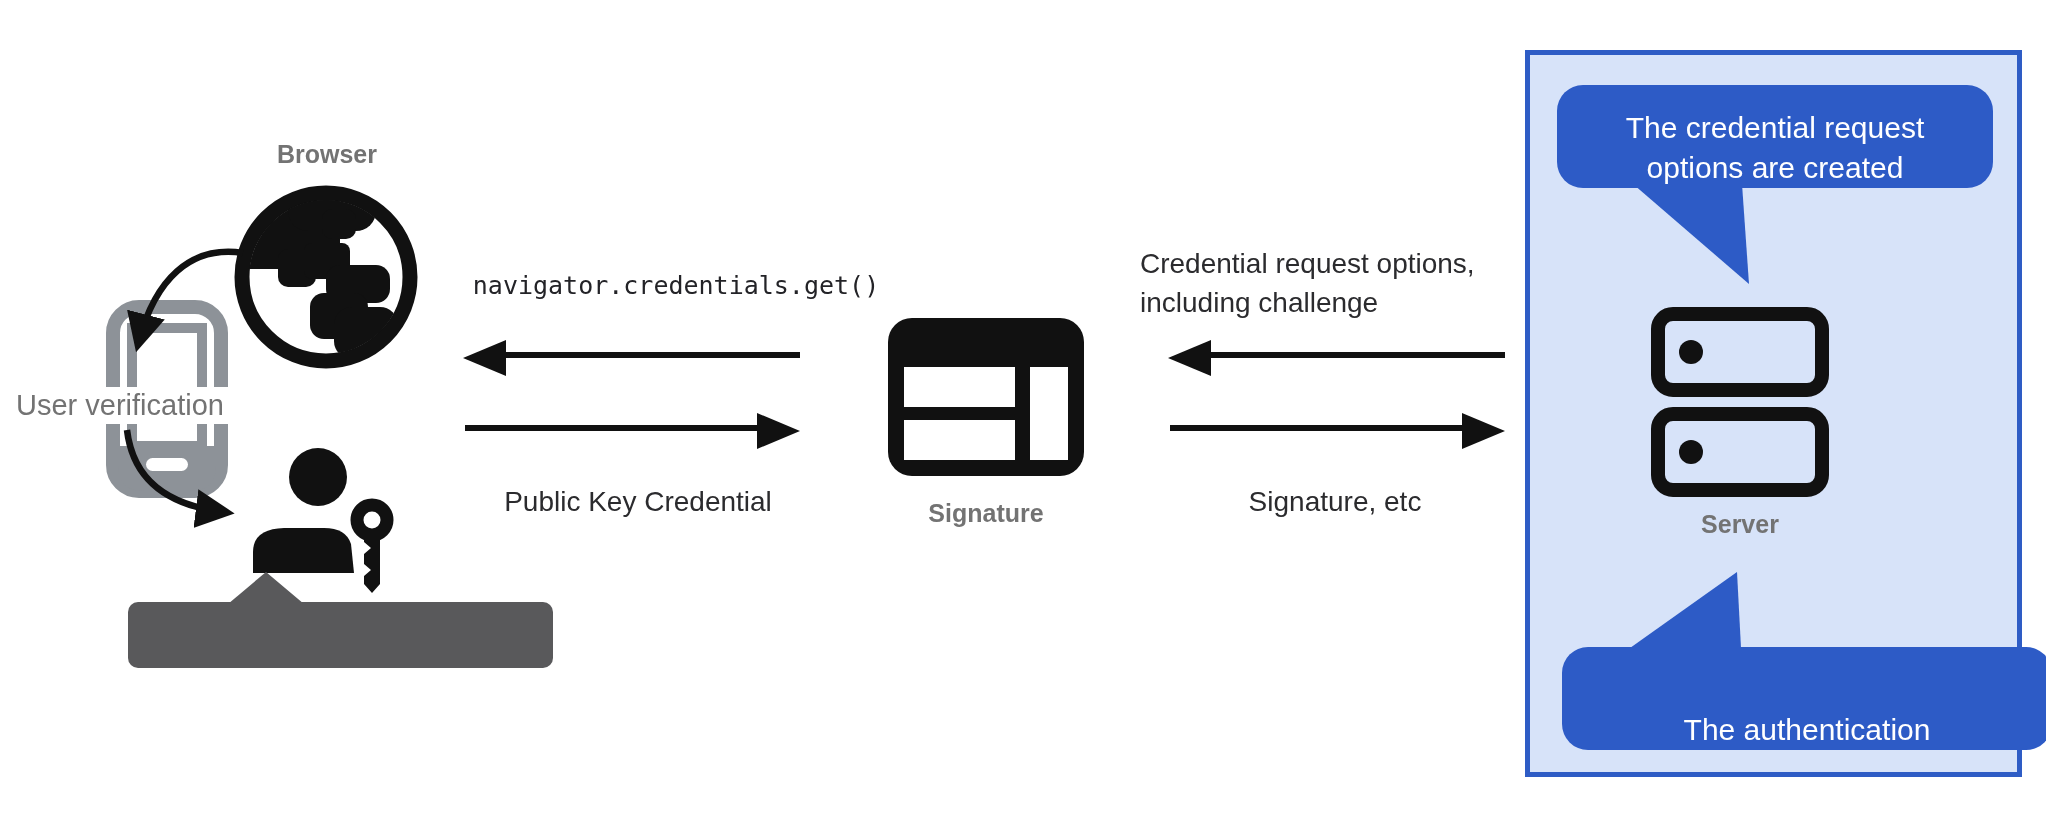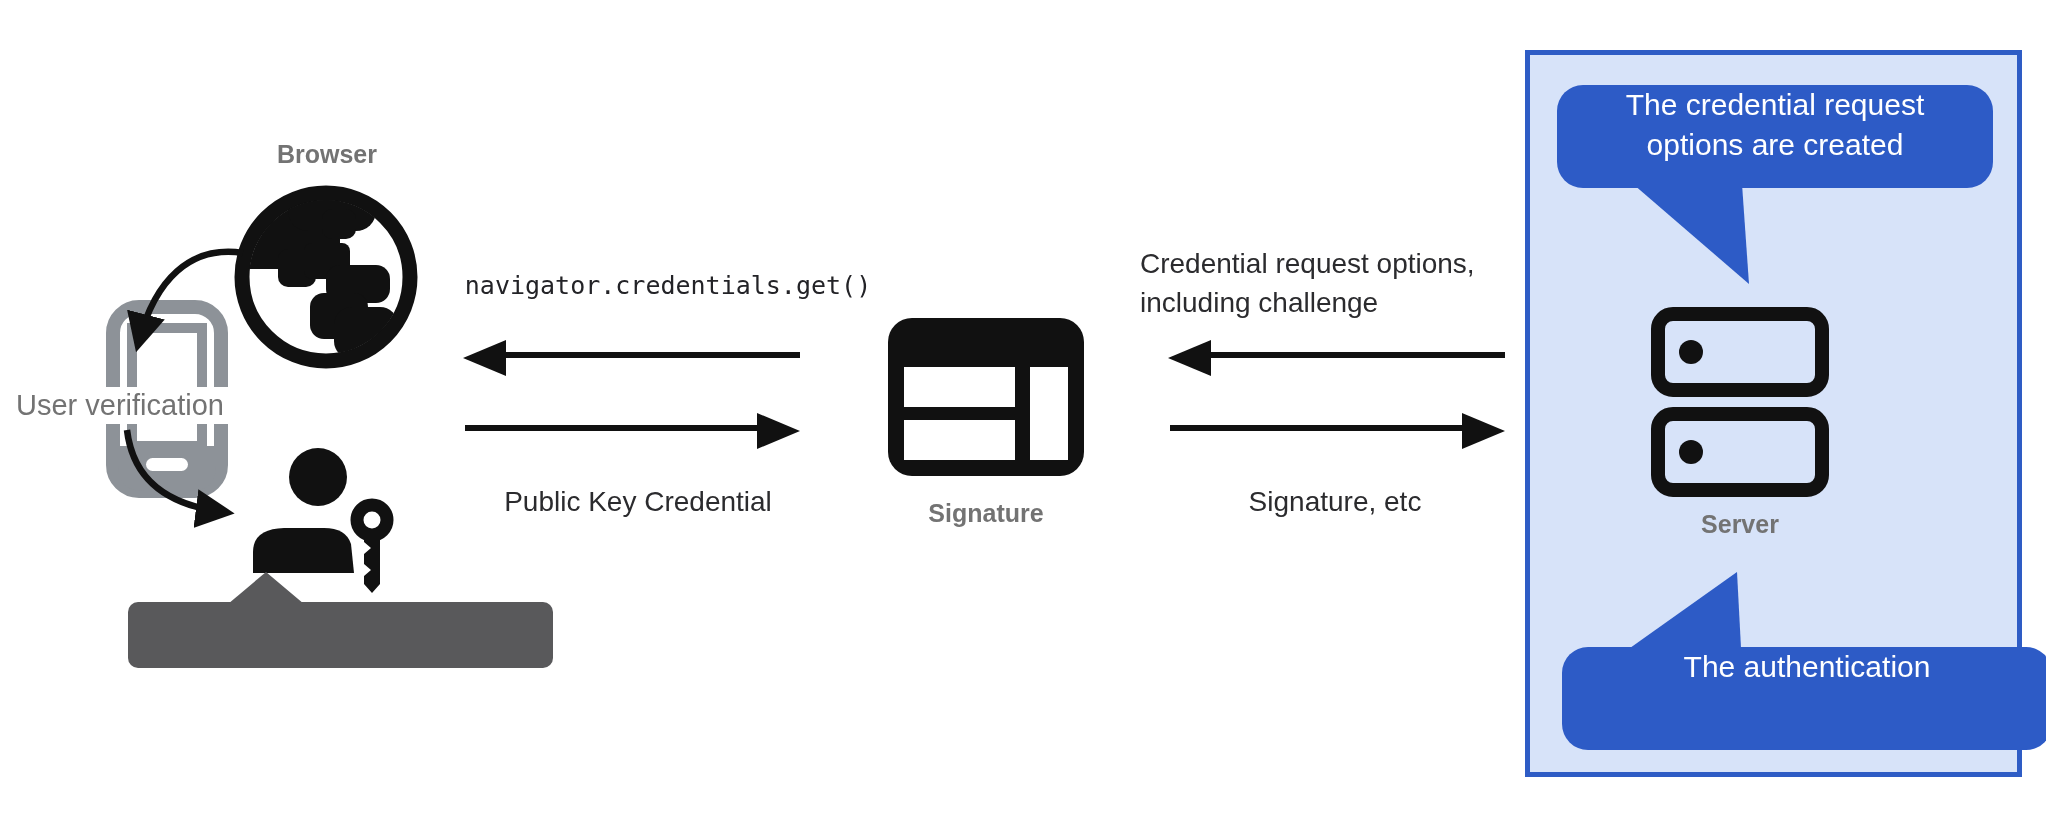--- a/index.html
+++ b/index.html
@@ -34,26 +34,26 @@
   }
 
   
   .panel{
     position:absolute;left:1525px;top:50px;width:497px;height:727px;
     box-sizing:border-box;background:#d7e3f9;border:5px solid #2e5cc5;
   }
   .bubble{
     position:absolute;background:#2d5bc6;color:#ffffff;border-radius:26px;
     font-size:30px;line-height:40px;text-align:center;
-    display:flex;flex-direction:column;justify-content:flex-start;
+    display:flex;flex-direction:column;justify-content:flex-end;
   }
   .bubble-top{left:1557px;top:85px;width:436px;height:103px;}
   .bubble-bottom{left:1562px;top:647px;width:490px;height:103px;}
 
-  .code{font-family:"DejaVu Sans Mono",monospace;font-size:25px;color:#232327;}
+  .code{font-family:"DejaVu Sans Mono",monospace;font-size:25px;color:#232327;margin-left:8px;}
   .note{font-size:28px;color:#2b2b2e;}
 </style>
 </head>
 <body>
 
 <div class="canvas">
 
   <div class="abs lbl bold center" style="left:232px;top:140px;width:190px;font-size:25px;">Browser</div>
 
   <svg class="abs" style="left:230px;top:181px;" width="192" height="192" viewBox="0 0 192 192">

